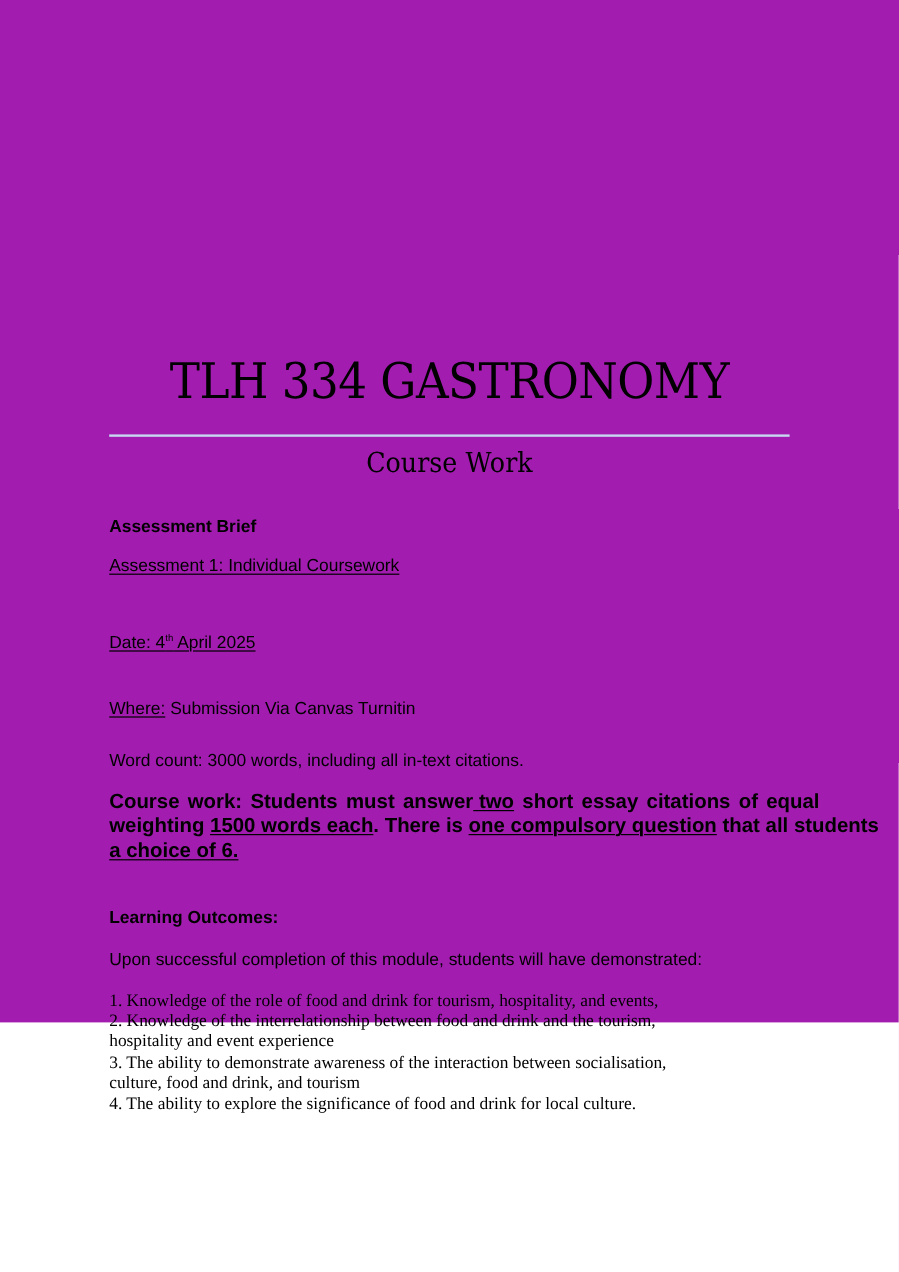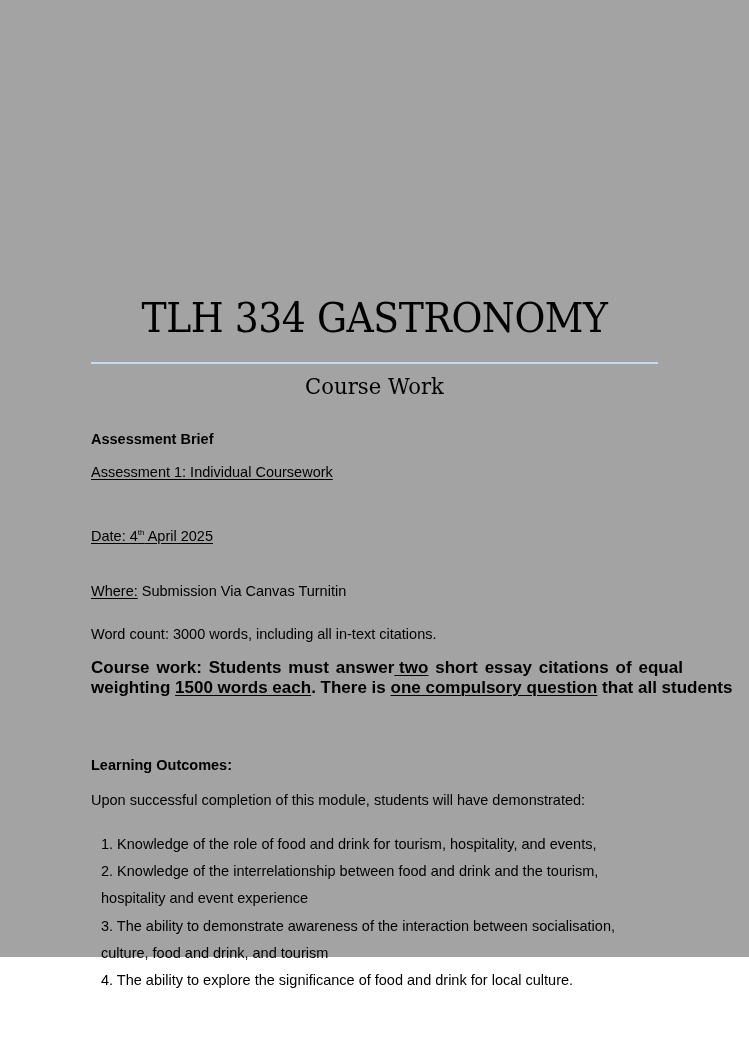--- a/index.html
+++ b/index.html
@@ -11,22 +11,22 @@
       width: 749px;
       height: 1060px;
       position: relative;
       overflow: hidden;
       color: #000;
     }
     .page {
       position: absolute;
       left: 0; top: 0;
       width: 749px;
-      height: 957px;
-      background: #a3a3a3;
+      height: 852px;
+      background: #a21caf;
     }
     .title {
       position: absolute;
       left: 0; width: 749px;
       top: 290px;
       text-align: center;
       font-family: "DejaVu Serif", serif;
       font-size: 41px;
       letter-spacing: -0.5px;
       line-height: 56px;
@@ -90,21 +90,21 @@
       left: 91px;
       top: 826px;
       width: 560px;
       margin: 0;
       padding: 0;
       list-style: none;
       font-family: "Liberation Sans", sans-serif;
       font-size: 14.5px;
       line-height: 17.2px;
     }
-    .outcomes li { margin: 10px; padding: 0; }
+    .outcomes li { margin: 0; padding: 0; font-family: Liberation Serif, serif; }
     sup { font-size: 8px; vertical-align: 6px; line-height: 0; }
   </style>
 </head>
 <body>
 
 <div class="page">
 
   <h1 class="title">TLH 334 GASTRONOMY</h1>
 
   <div class="rule"></div>
@@ -128,20 +128,21 @@
       <span>Students</span>
       <span>must</span>
       <span><span>answer</span><span class="u">&nbsp;<span>two</span></span></span>
       <span>short</span>
       <span>essay</span>
       <span>citations</span>
       <span>of</span>
       <span>equal</span>
     </span>
     <span class="cw-line"><span>weighting </span><span class="u">1500 words each</span><span>. There is </span><span class="u">one compulsory question</span><span> that all students</span></span>
+    <span class="cw-line u">a choice of 6. </span>
   </div>
 
   <p class="abs body-text bold" style="top:757px;">Learning Outcomes:</p>
 
   <p class="abs body-text" style="top:792px;">Upon successful completion of this module, students will have demonstrated:</p>
 
   <ul class="outcomes">
     <li>1. Knowledge of the role of food and drink for tourism, hospitality, and events,</li>
     <li>2. Knowledge of the interrelationship between food and drink and the tourism,</li>
     <li>hospitality and event experience</li>

